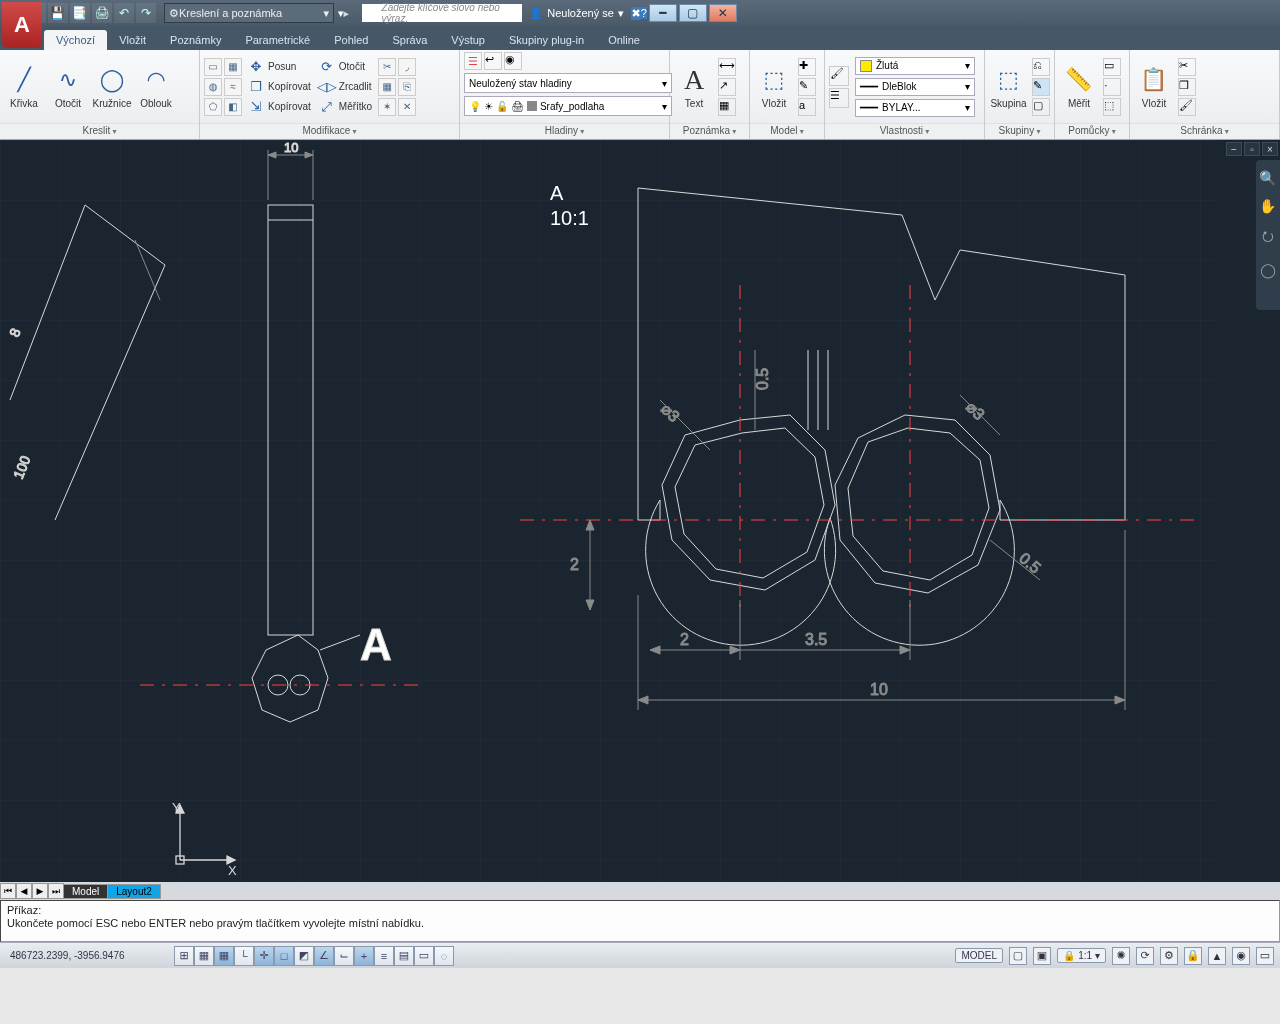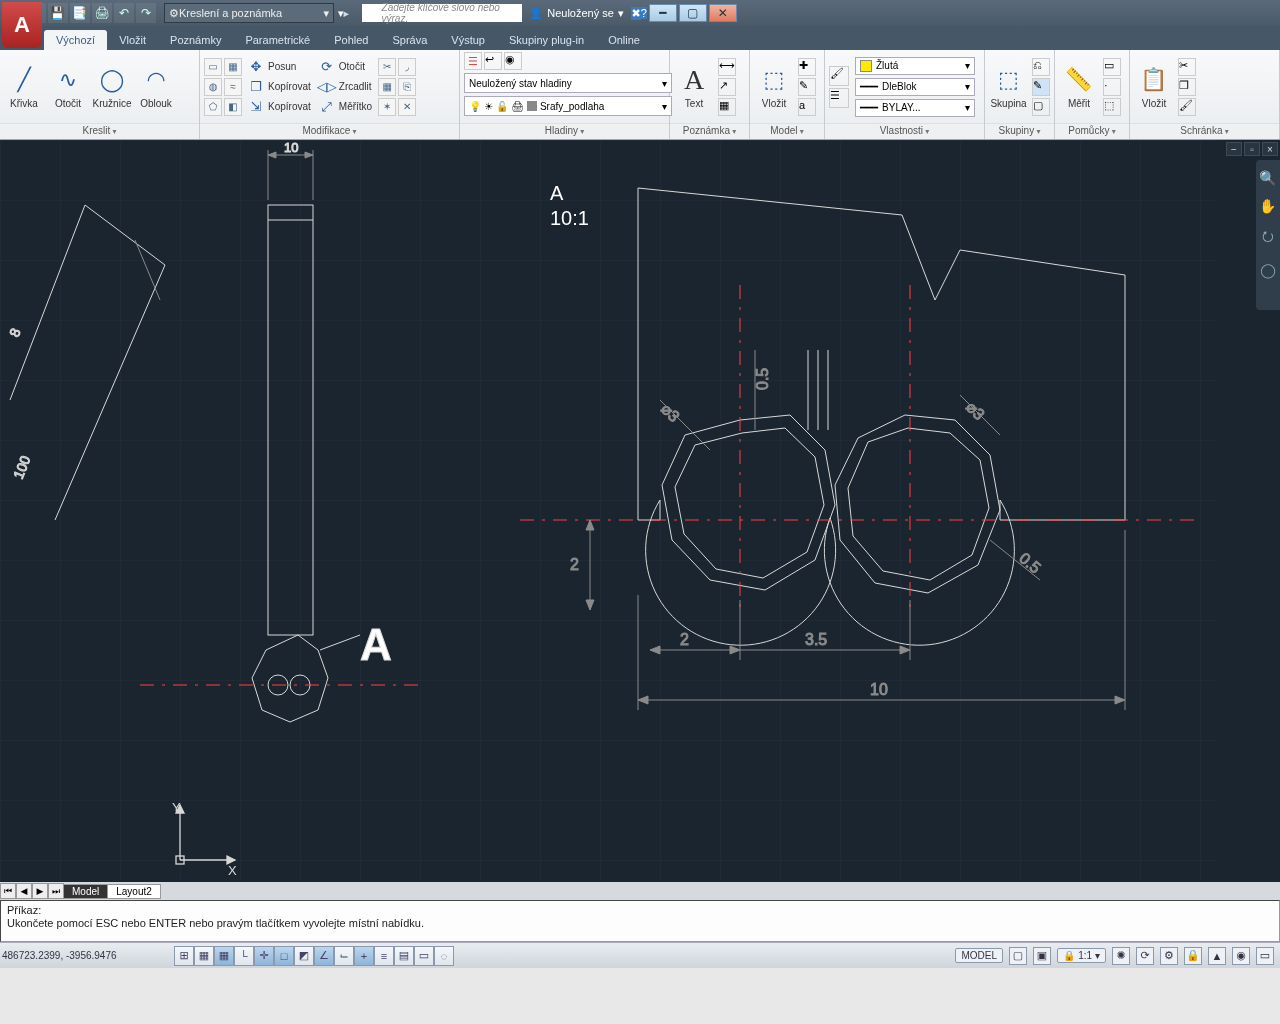--- a/index.html
+++ b/index.html
@@ -43,29 +43,29 @@
 .drawing { position: relative; height: 742px; background: #1b2530; overflow:hidden; }
 .drawing svg { position:absolute; left:0; top:0; }
 .view-ctrl { position:absolute; top:2px; right:2px; display:flex; gap:2px;}
 .view-ctrl div { width:16px; height:14px; background:#2a3542; color:#cde; font-size:10px; text-align:center; line-height:14px; border:1px solid #3d4a58;}
 .nav-strip { position:absolute; right:0; top:20px; width:24px; height:150px; background:rgba(90,110,130,0.35); border-radius:4px 0 0 4px; display:flex; flex-direction:column; align-items:center; gap:12px; padding-top:10px; color:#8aa; font-size:14px;}
 
 
 .model-tabs { height: 18px; background: #d6dadf; display: flex; align-items: center; font-size: 10px; }
 .model-tabs .nav { display:flex; }
 .model-tabs .nav div { width:16px; height:16px; border:1px solid #999; background:#eee; text-align:center; line-height:14px; font-size:9px;}
-.model-tabs .mt { padding: 1px 8px; background:#ffffff; border:1px solid #999; margin-left:-1px;}
+.model-tabs .mt { padding: 1px 8px; background:#0ea5e9; border:1px solid #999; margin-left:-1px;}
 .model-tabs .mt.active { background: #333; color:#fff;}
 
 
 .cmdline { height: 42px; background: #fdfdfd; border: 1px inset #999; font-family: "Consolas", monospace; font-size: 11px; padding: 3px 6px; color:#222; white-space: pre-wrap;}
 
 
 .statusbar { height: 26px; background: linear-gradient(#e9edf1,#cfd5db); display: flex; align-items:center; font-size: 10px; color:#334; border-top:1px solid #aab;}
-.statusbar .coords { width: 170px; padding-left: 2px;}
+.statusbar .coords { width: 170px; padding-left: 10px;}
 .status-toggles { display:flex; gap:0px; margin-left:4px;}
 .status-toggles .t { width:20px; height:20px; border:1px solid #8a9aac; background:linear-gradient(#f5f8fb,#dfe6ed); display:flex; align-items:center; justify-content:center; font-size:11px; color:#446;}
 .status-toggles .t.on { background:linear-gradient(#bcd6ef,#8eb4d8);}
 .status-right { margin-left:auto; display:flex; align-items:center; gap:6px; padding-right:6px;}
 .status-right .pill { border:1px solid #8a9aac; background:#eef2f6; padding:1px 5px; border-radius:2px;}
 .status-right .ic { width:18px; height:18px; border:1px solid #8a9aac; background:#eef2f6; display:flex; align-items:center; justify-content:center; font-size:11px;}
 </style>
 </head>
 <body>
 

